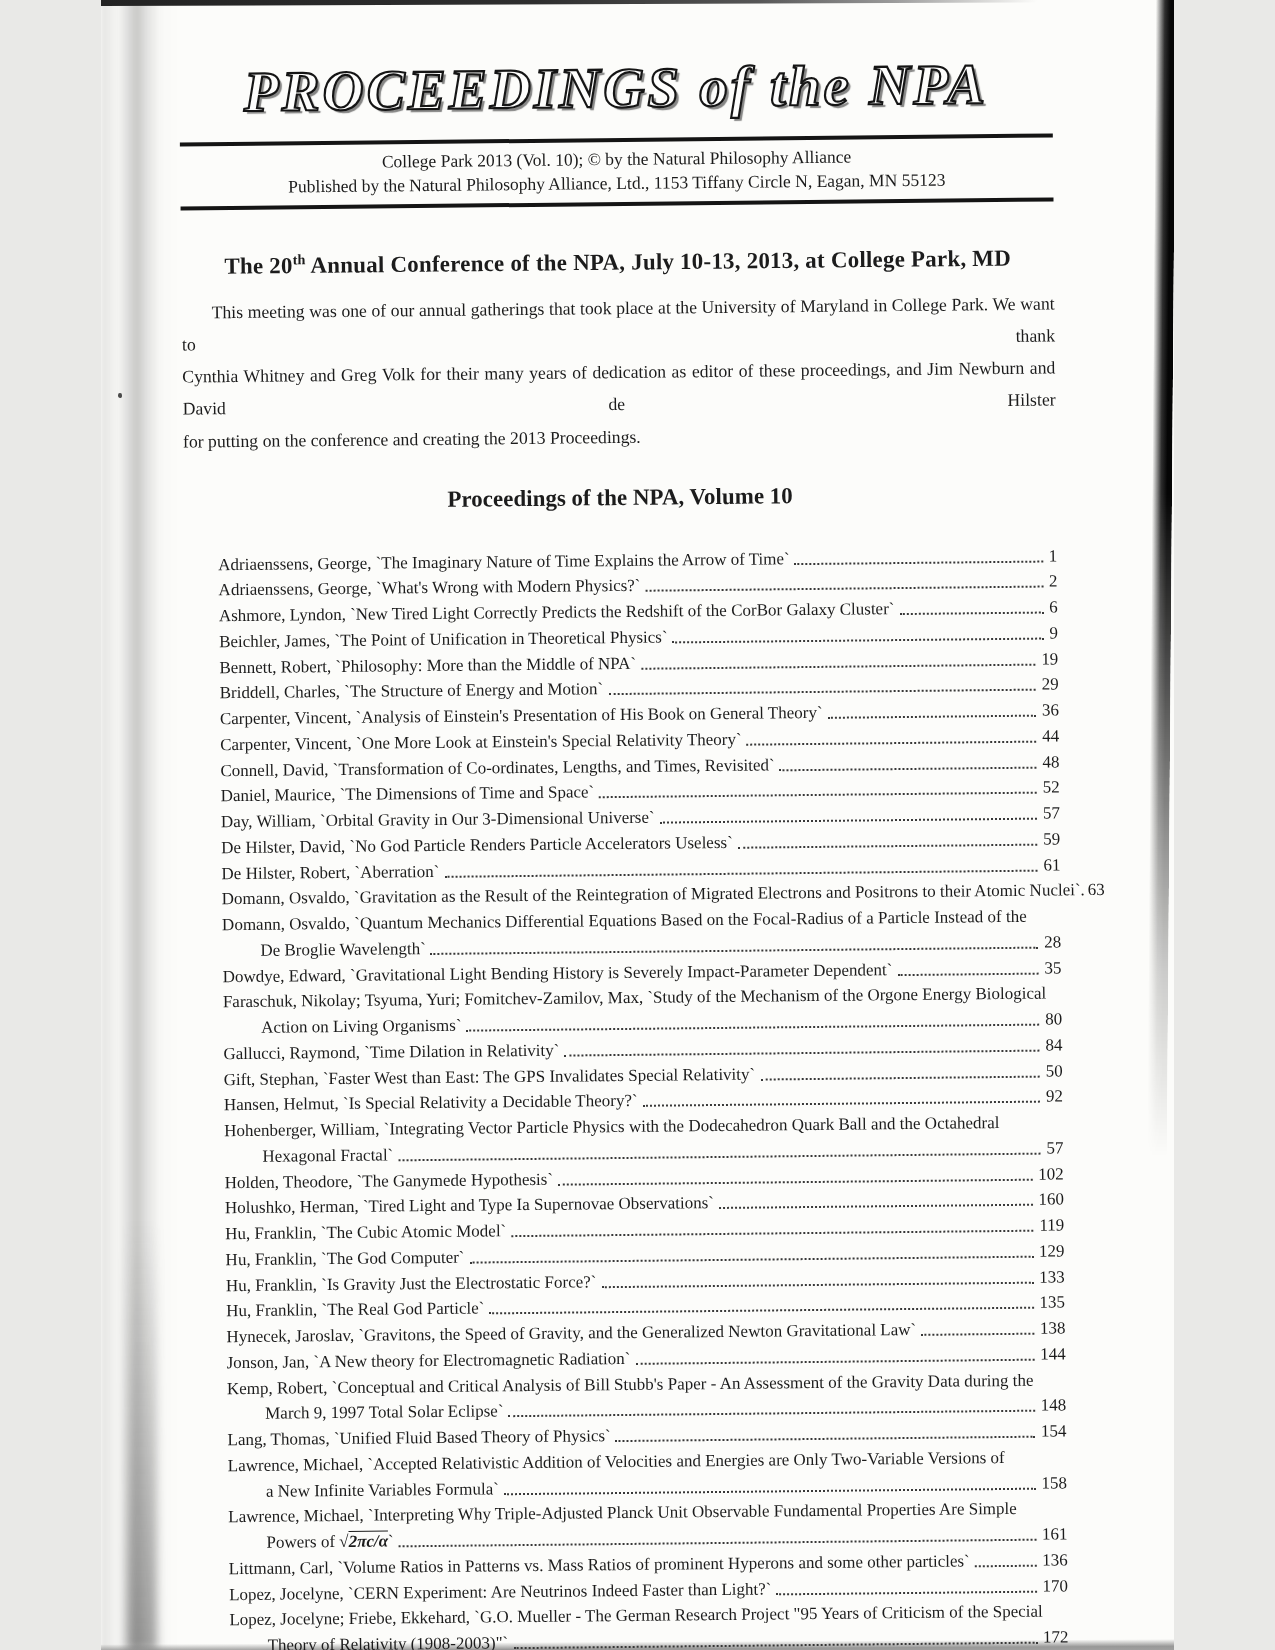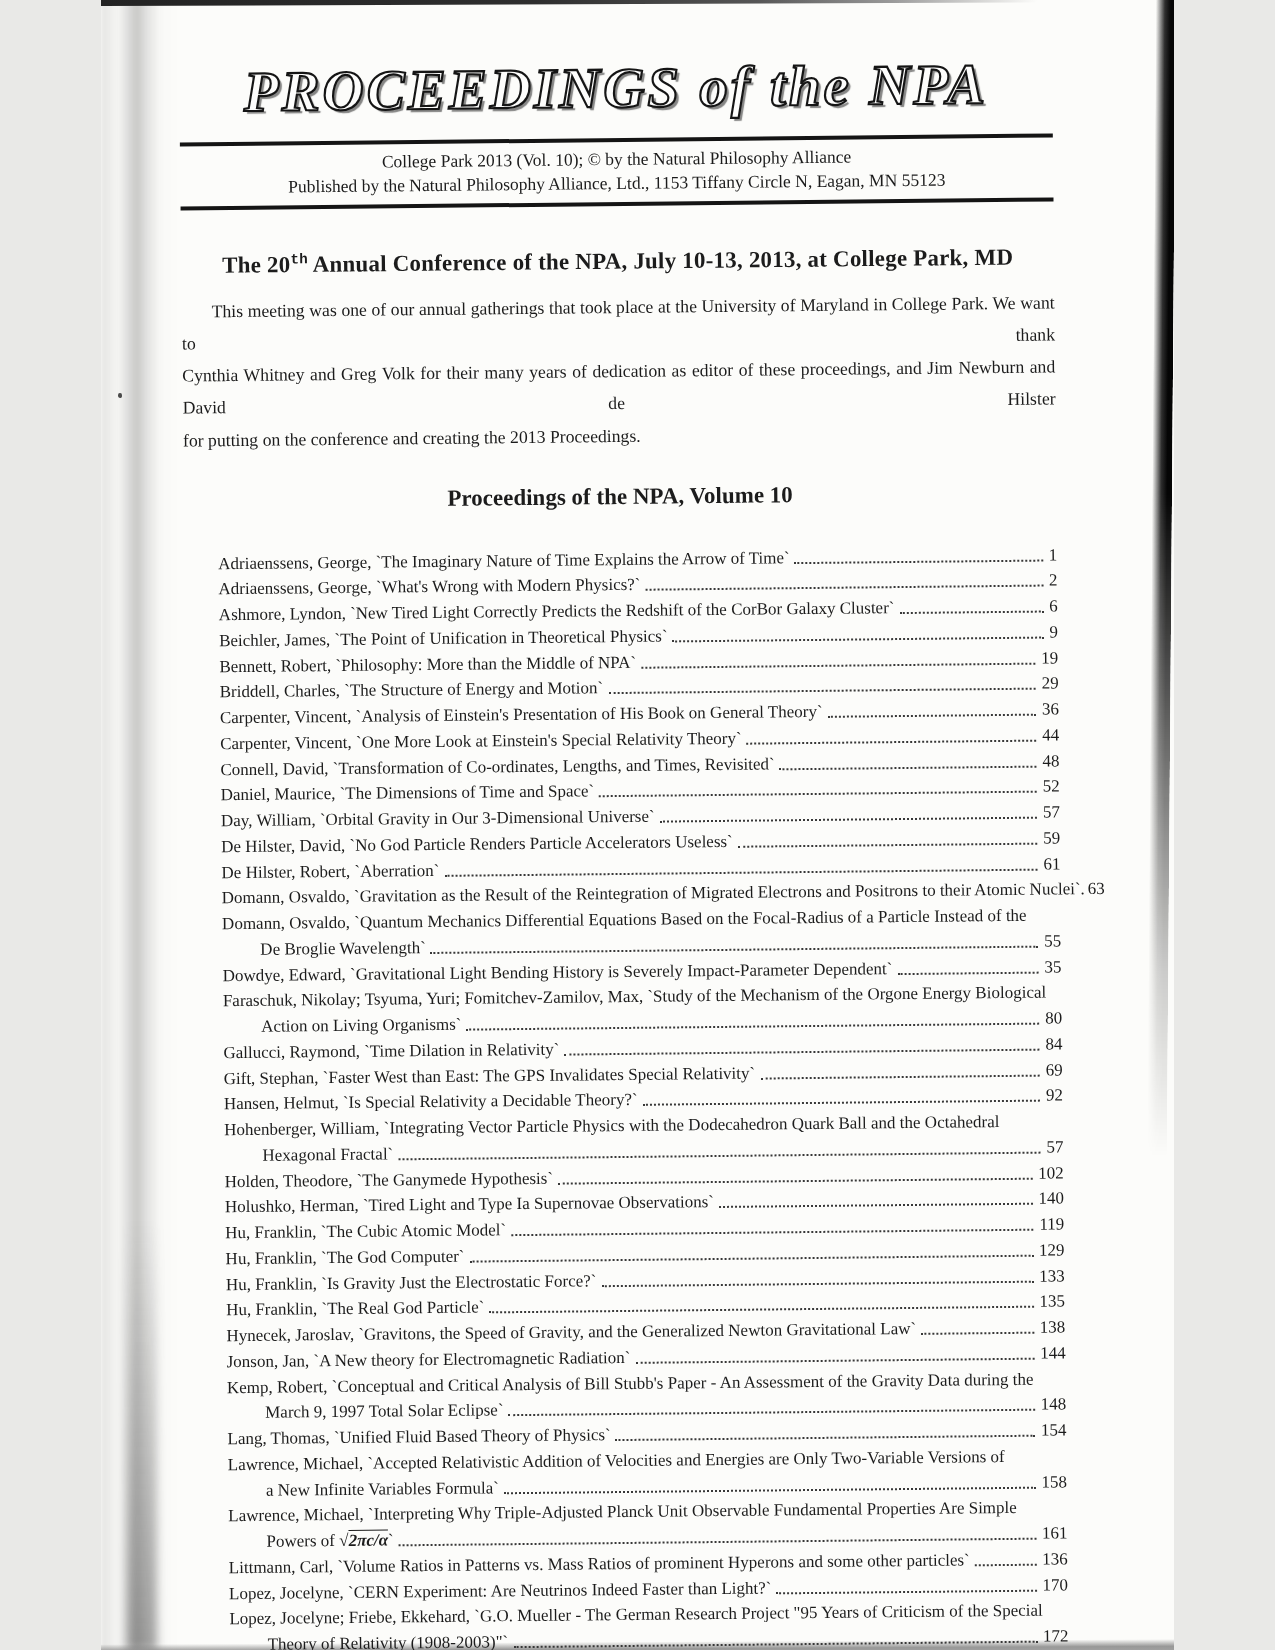--- a/index.html
+++ b/index.html
@@ -78,21 +78,21 @@
     padding:5px 0 7px;
   }
   .subtitle { text-align:center; font-size:17.5px; line-height:1.38; color:#1b1b1b; }
 
   .conf-heading {
     margin-top:42px;
     text-align:center;
     font-size:23px; font-weight:bold;
     letter-spacing:0.2px;
   }
-  .sup { font-size:62%; vertical-align:super;font-family:Liberation Mono, monospace; }
+  .sup { font-size:62%; vertical-align:super; }
 
   .intro { margin-top:16px; font-size:17.7px; line-height:1.82; }
   .intro .p-line { text-align:justify; text-align-last:justify; white-space:normal; }
   .intro .p-line.first { text-indent:30px; }
   .intro .p-line.last { text-align-last:left; }
 
   .toc-heading {
     margin-top:32px;
     text-align:center;
     font-size:23px; font-weight:bold;
@@ -218,21 +218,21 @@
           <span class="toc-text">Domann, Osvaldo, `Gravitation as the Result of the Reintegration of Migrated Electrons and Positrons to their Atomic Nuclei`.</span>
           <span class="gap"></span>
           <span class="toc-page">63</span>
         </div>
         <div class="toc-row">
           <span class="toc-text">Domann, Osvaldo, `Quantum Mechanics Differential Equations Based on the Focal-Radius of a Particle Instead of the</span>
         </div>
         <div class="toc-row cont">
           <span class="toc-text">De Broglie Wavelength`</span>
           <span class="leader"></span>
-          <span class="toc-page">55</span>
+          <span class="toc-page">28</span>
         </div>
         <div class="toc-row">
           <span class="toc-text">Dowdye, Edward, `Gravitational Light Bending History is Severely Impact-Parameter Dependent`</span>
           <span class="leader"></span>
           <span class="toc-page">35</span>
         </div>
         <div class="toc-row">
           <span class="toc-text">Faraschuk, Nikolay; Tsyuma, Yuri; Fomitchev-Zamilov, Max, `Study of the Mechanism of the Orgone Energy Biological</span>
         </div>
         <div class="toc-row cont">
@@ -241,21 +241,21 @@
           <span class="toc-page">80</span>
         </div>
         <div class="toc-row">
           <span class="toc-text">Gallucci, Raymond, `Time Dilation in Relativity` </span>
           <span class="leader"></span>
           <span class="toc-page">84</span>
         </div>
         <div class="toc-row">
           <span class="toc-text">Gift, Stephan, `Faster West than East: The GPS Invalidates Special Relativity`</span>
           <span class="leader"></span>
-          <span class="toc-page">69</span>
+          <span class="toc-page">50</span>
         </div>
         <div class="toc-row">
           <span class="toc-text">Hansen, Helmut, `Is Special Relativity a Decidable Theory?` </span>
           <span class="leader"></span>
           <span class="toc-page">92</span>
         </div>
         <div class="toc-row">
           <span class="toc-text">Hohenberger, William, `Integrating Vector Particle Physics with the Dodecahedron Quark Ball and the Octahedral</span>
         </div>
         <div class="toc-row cont">
@@ -264,21 +264,21 @@
           <span class="toc-page">57</span>
         </div>
         <div class="toc-row">
           <span class="toc-text">Holden, Theodore, `The Ganymede Hypothesis`</span>
           <span class="leader"></span>
           <span class="toc-page">102</span>
         </div>
         <div class="toc-row">
           <span class="toc-text">Holushko, Herman, `Tired Light and Type Ia Supernovae Observations`</span>
           <span class="leader"></span>
-          <span class="toc-page">140</span>
+          <span class="toc-page">160</span>
         </div>
         <div class="toc-row">
           <span class="toc-text">Hu, Franklin, `The Cubic Atomic Model`</span>
           <span class="leader"></span>
           <span class="toc-page">119</span>
         </div>
         <div class="toc-row">
           <span class="toc-text">Hu, Franklin, `The God Computer`</span>
           <span class="leader"></span>
           <span class="toc-page">129</span>

